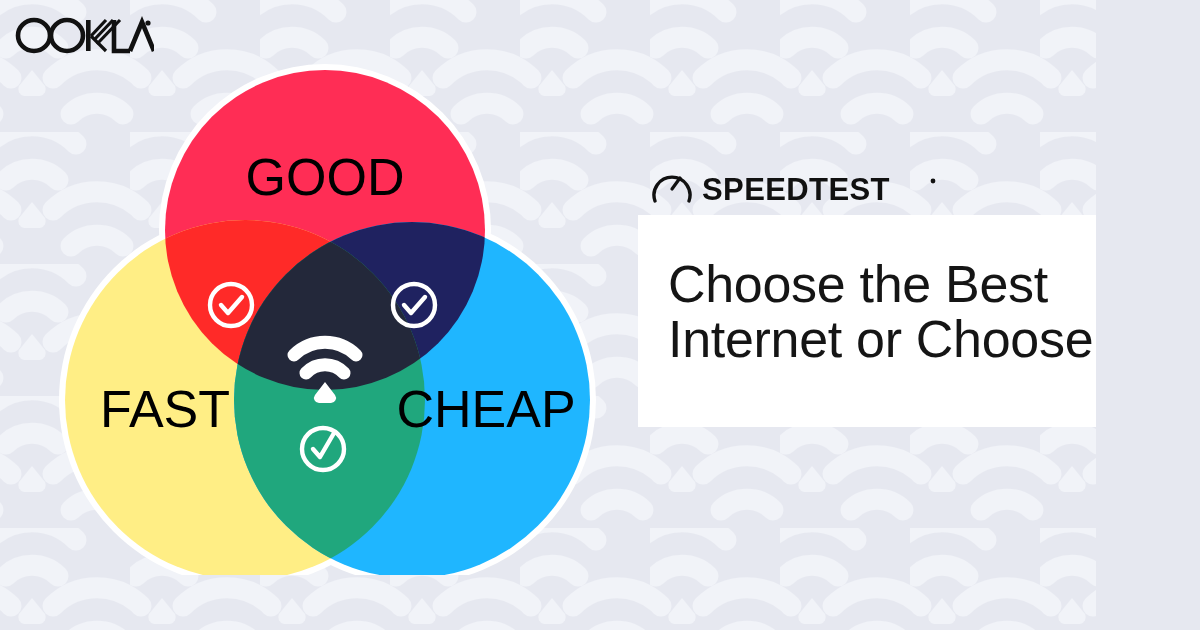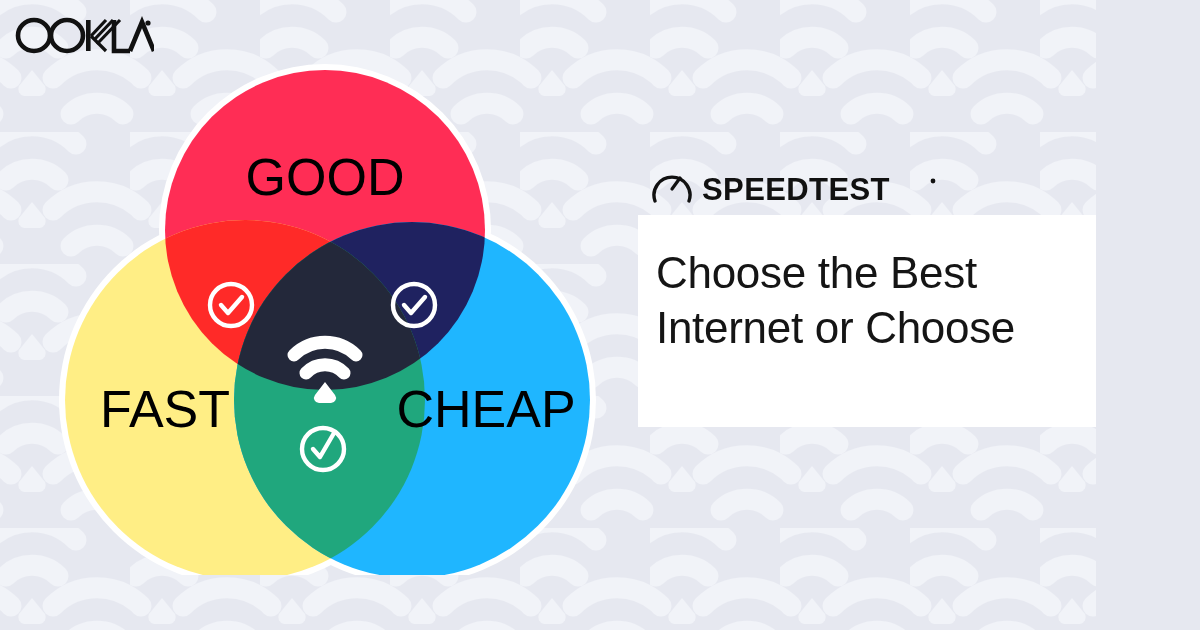--- a/index.html
+++ b/index.html
@@ -73,24 +73,24 @@
 
   #headline-card {
     background: #ffffff;
     width: 480px;
     box-sizing: border-box;
     padding: 30px 28px 30px 18px;
     min-height: 212px;
   }
 
   #headline {
-    margin: 0;
+    margin: 12px;
     font-family: "Liberation Sans", sans-serif;
     font-weight: 400;
-    font-size: 44px;
+    font-size: 52px;
     line-height: 55px;
     letter-spacing: -0.3px;
     color: #151515;
   }
   #headline .hl-line { display: block; white-space: nowrap; }
 </style>
 </head>
 <body>
 
 <div id="stage">

